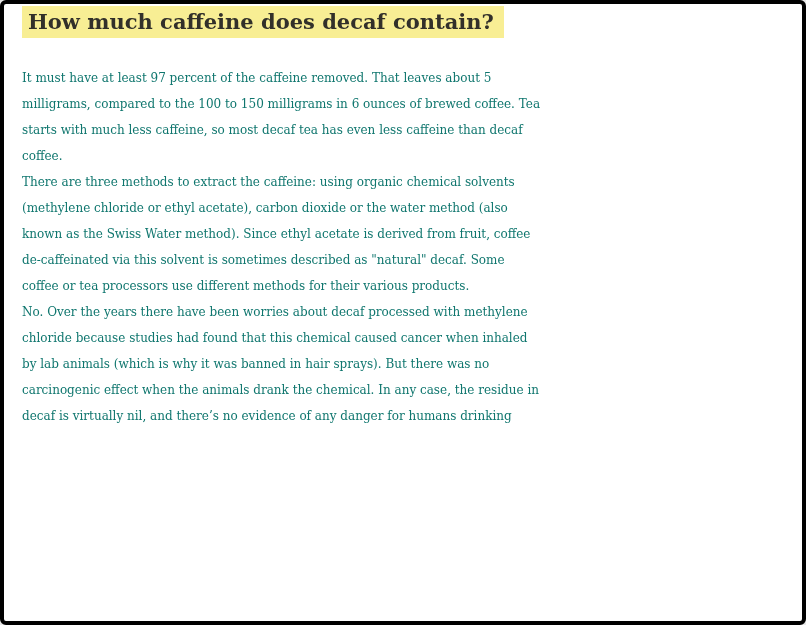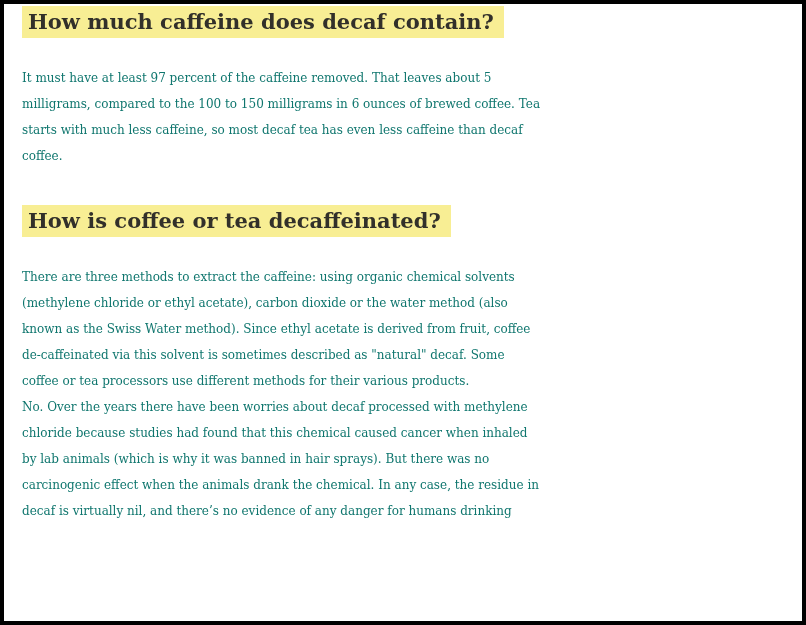--- a/index.html
+++ b/index.html
@@ -11,21 +11,21 @@
     width: 806px;
     height: 625px;
     overflow: hidden;
   }
   .page {
     box-sizing: border-box;
     width: 806px;
     height: 625px;
     background: #ffffff;
     border: 4px solid #000000;
-    border-radius: 0;
+    border-radius: 6px;
     padding: 2px 18px 0 18px;
     overflow: hidden;
     font-family: "DejaVu Serif", serif;
   }
   section {
     margin: 0;
     padding: 0;
   }
   h2.faq-heading {
     display: inline-block;
@@ -61,21 +61,20 @@
 
     <section>
       <h2 class="faq-heading">How much caffeine does decaf contain?</h2>
       <p class="faq-body">It must have at least 97 percent of the caffeine removed. That leaves about 5
 milligrams, compared to the 100 to 150 milligrams in 6 ounces of brewed coffee. Tea
 starts with much less caffeine, so most decaf tea has even less caffeine than decaf
 coffee.</p>
     </section>
 
     <section>
-      <h2 class="faq-heading">How is coffee or tea decaffeinated?</h2>
       <p class="faq-body">There are three methods to extract the caffeine: using organic chemical solvents
 (methylene chloride or ethyl acetate), carbon dioxide or the water method (also
 known as the Swiss Water method). Since ethyl acetate is derived from fruit, coffee
 de-caffeinated via this solvent is sometimes described as "natural" decaf. Some
 coffee or tea processors use different methods for their various products.</p>
     </section>
 
     <section>
       <p class="faq-body">No. Over the years there have been worries about decaf processed with methylene
 chloride because studies had found that this chemical caused cancer when inhaled

